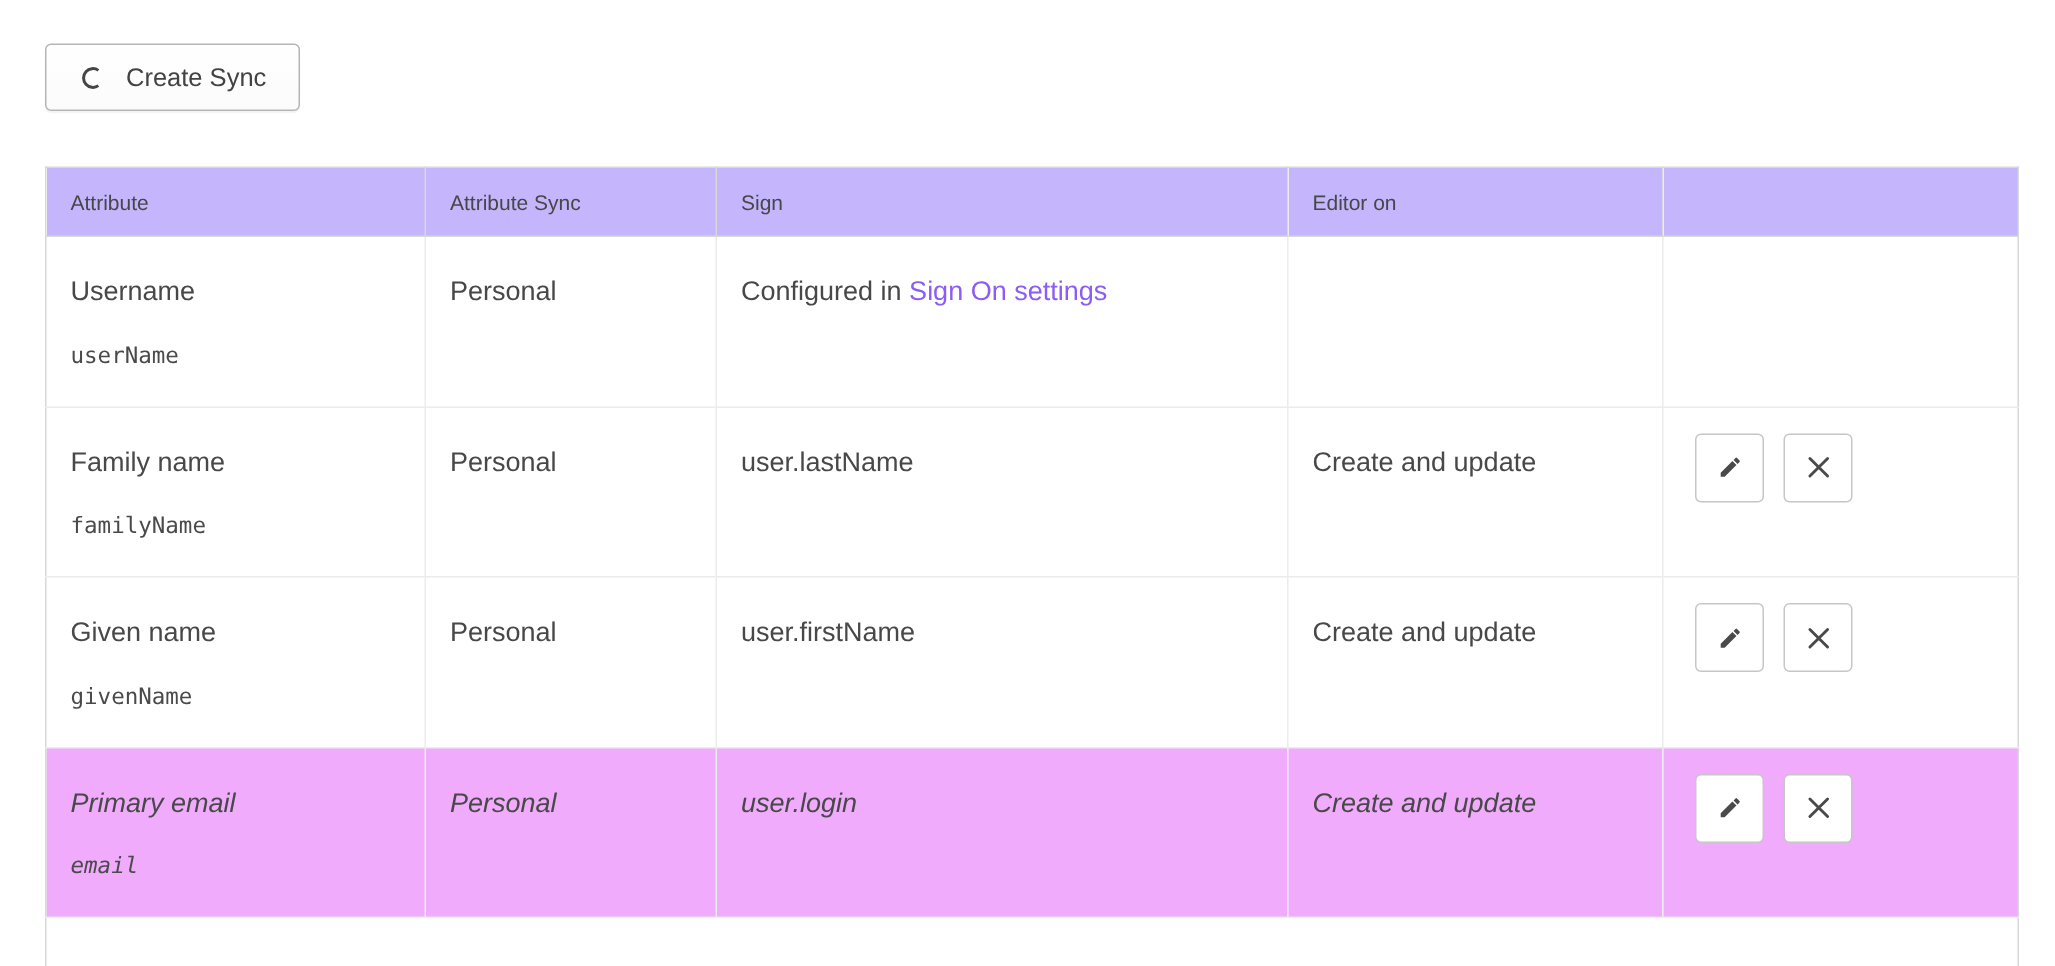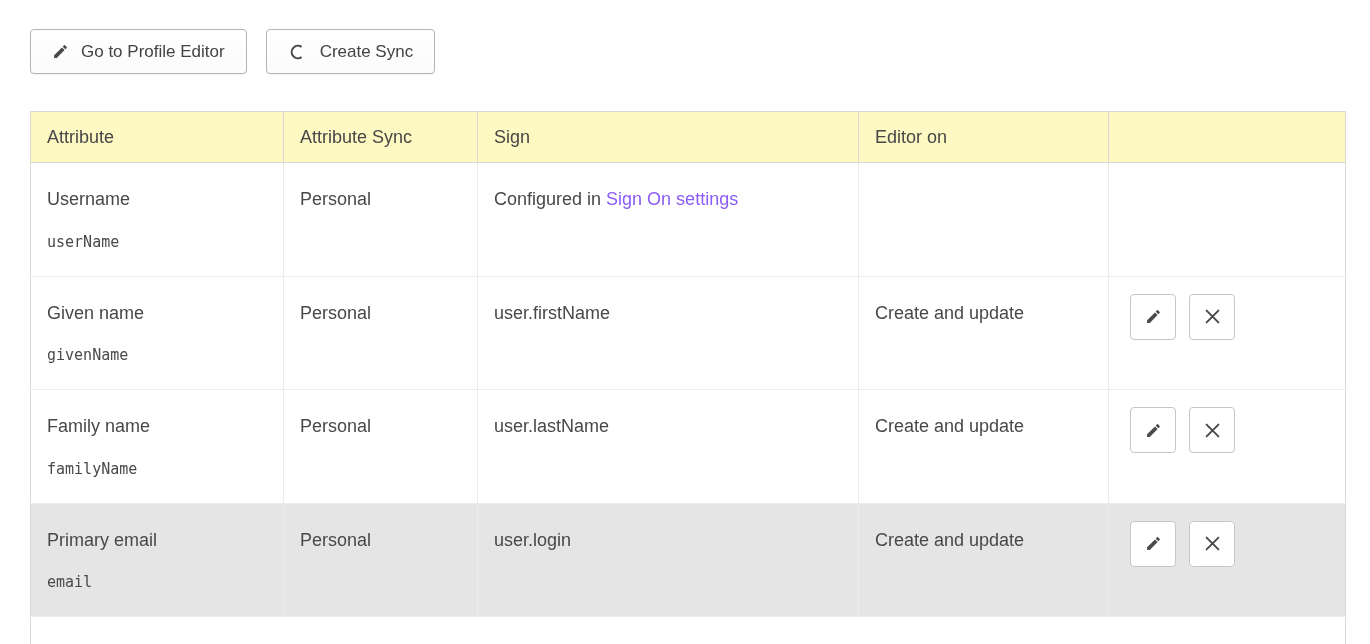--- a/index.html
+++ b/index.html
@@ -39,44 +39,44 @@
   .btn svg { flex: 0 0 auto; display: block; }
 
   
   .mapping-table {
     margin: 37px 25px 0 30px;
     width: 1315px;
     border-collapse: collapse;
     table-layout: fixed;
   }
   .mapping-table th {
-    background: #fef9c3;
+    background: #c4b5fd;
     font-weight: 400;
-    font-size: 18px;
+    font-size: 14px;
     color: #474747;
     text-align: left;
     padding: 15px 16px 14px 16px;
     border: 1px solid #d8d8d8;
     white-space: nowrap;
     overflow: hidden;
   }
   .mapping-table td {
     vertical-align: top;
     font-size: 18px;
     color: #484848;
     padding: 26px 12px 25px 16px;
     border: 1px solid #ececec;
     border-top: 1px solid #dedede;
     background: #ffffff;
     line-height: 1.2;
   }
   .mapping-table td:first-child { border-left: 1px solid #d8d8d8; }
   .mapping-table td:last-child  { border-right: 1px solid #d8d8d8; }
 
-  tr.shaded td { background: #e5e5e5; }
+  tr.shaded td { background: #f0abfc; font-style: italic; }
 
   .attr-code {
     display: block;
     margin-top: 22px;
     font-family: "DejaVu Sans Mono", monospace;
     font-size: 15px;
     color: #4a4a4a;
   }
 
   .value-link {
@@ -110,28 +110,20 @@
     background: #ffffff;
     border-top: 1px solid #dedede;
     border-left: 1px solid #d8d8d8;
     border-right: 1px solid #d8d8d8;
   }
 </style>
 </head>
 <body>
 
 <div class="toolbar">
-  <button class="btn">
-    <span>
-      <svg width="17" height="17" viewBox="0 0 24 24" fill="#4a4a4a">
-          <path d="M3 17.25V21h3.75L17.81 9.94l-3.75-3.75L3 17.25zM20.71 7.04c.39-.39.39-1.02 0-1.41l-2.34-2.34a.996.996 0 0 0-1.41 0l-1.83 1.83 3.75 3.75 1.83-1.83z"></path>
-        </svg>
-    </span>
-    <span>Go to Profile Editor</span>
-  </button>
   <button class="btn">
     <span>
       <svg width="20" height="20" viewBox="0 0 24 24" fill="none" stroke="#454545" stroke-width="2.4" stroke-linecap="butt">
           <path d="M16.3 5.9 A7.5 7.5 0 1 0 16.3 18.1"></path>
         </svg>
     </span>
     <span>Create Sync</span>
   </button>
 </div>
 
@@ -162,26 +154,26 @@
       <td>Personal</td>
       <td>
         <span>Configured in </span><a class="value-link" href="#">Sign On settings</a>
       </td>
       <td></td>
       <td class="actions-cell"></td>
     </tr>
 
     <tr>
       <td>
-        <span>Given name</span>
-        <span class="attr-code">givenName</span>
-      </td>
-      <td>Personal</td>
-      <td>
-        <span>user.firstName</span>
+        <span>Family name</span>
+        <span class="attr-code">familyName</span>
+      </td>
+      <td>Personal</td>
+      <td>
+        <span>user.lastName</span>
       </td>
       <td>Create and update</td>
       <td class="actions-cell">
         <button class="icon-btn">
           <span>
             <svg width="17" height="17" viewBox="0 0 24 24" fill="#4a4a4a">
                 <path d="M3 17.25V21h3.75L17.81 9.94l-3.75-3.75L3 17.25zM20.71 7.04c.39-.39.39-1.02 0-1.41l-2.34-2.34a.996.996 0 0 0-1.41 0l-1.83 1.83 3.75 3.75 1.83-1.83z"></path>
               </svg>
           </span>
         </button><button class="icon-btn">
@@ -189,26 +181,26 @@
             <svg width="15" height="15" viewBox="0 0 14 14" fill="none" stroke="#4a4a4a" stroke-width="1.8" stroke-linecap="round">
                 <path d="M1.5 1.5 L12.5 12.5 M12.5 1.5 L1.5 12.5"></path>
               </svg>
           </span>
         </button>
       </td>
     </tr>
 
     <tr>
       <td>
-        <span>Family name</span>
-        <span class="attr-code">familyName</span>
-      </td>
-      <td>Personal</td>
-      <td>
-        <span>user.lastName</span>
+        <span>Given name</span>
+        <span class="attr-code">givenName</span>
+      </td>
+      <td>Personal</td>
+      <td>
+        <span>user.firstName</span>
       </td>
       <td>Create and update</td>
       <td class="actions-cell">
         <button class="icon-btn">
           <span>
             <svg width="17" height="17" viewBox="0 0 24 24" fill="#4a4a4a">
                 <path d="M3 17.25V21h3.75L17.81 9.94l-3.75-3.75L3 17.25zM20.71 7.04c.39-.39.39-1.02 0-1.41l-2.34-2.34a.996.996 0 0 0-1.41 0l-1.83 1.83 3.75 3.75 1.83-1.83z"></path>
               </svg>
           </span>
         </button><button class="icon-btn">

